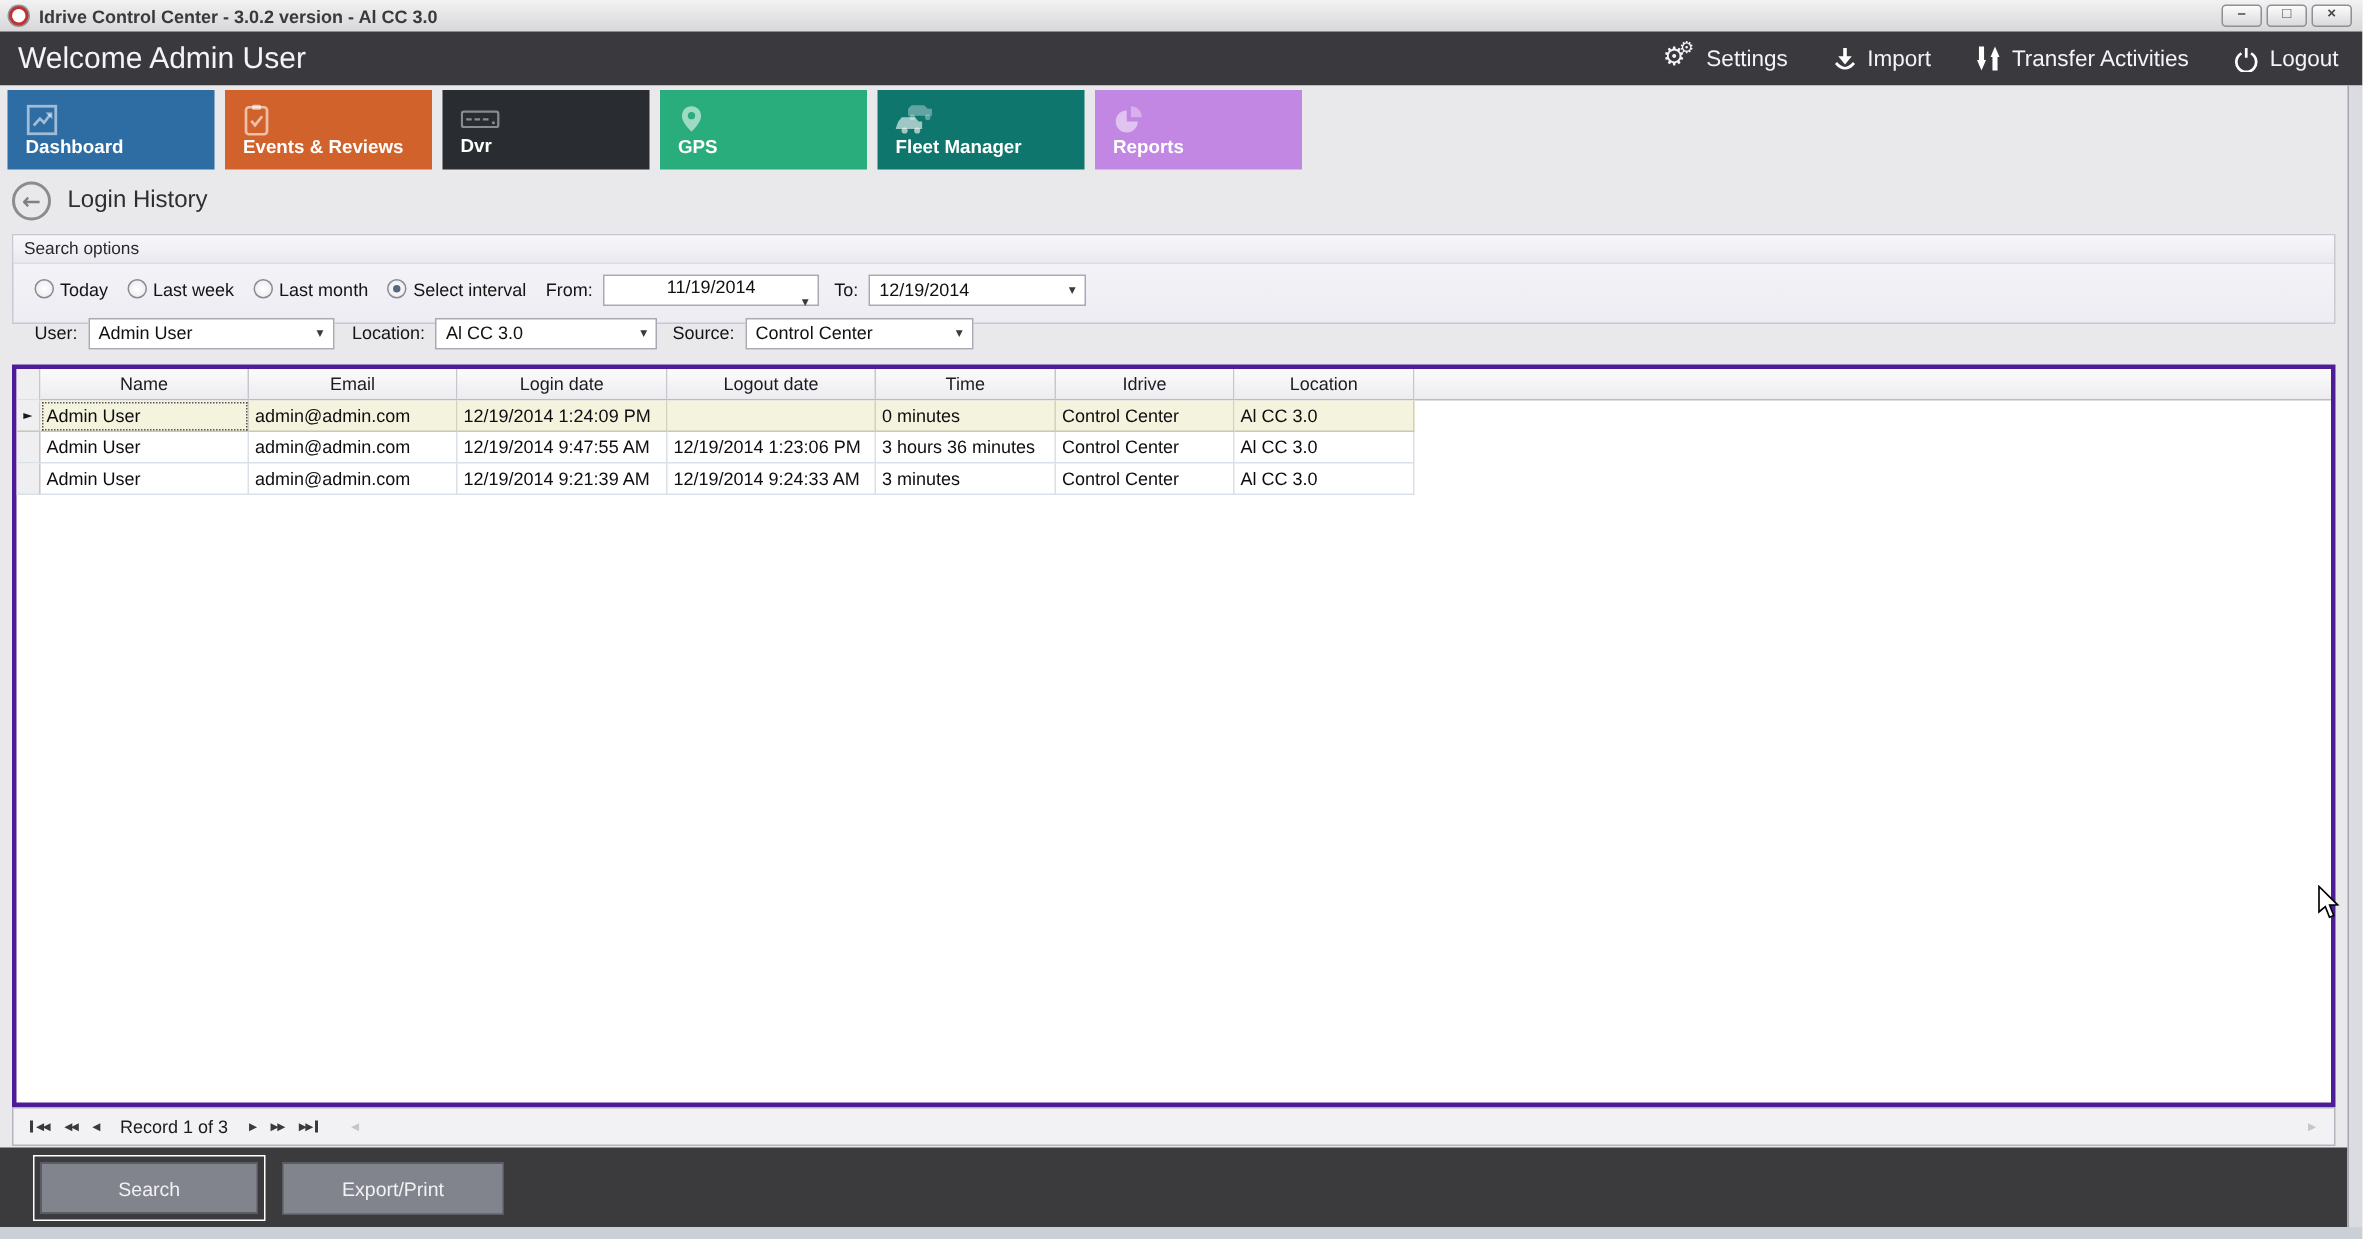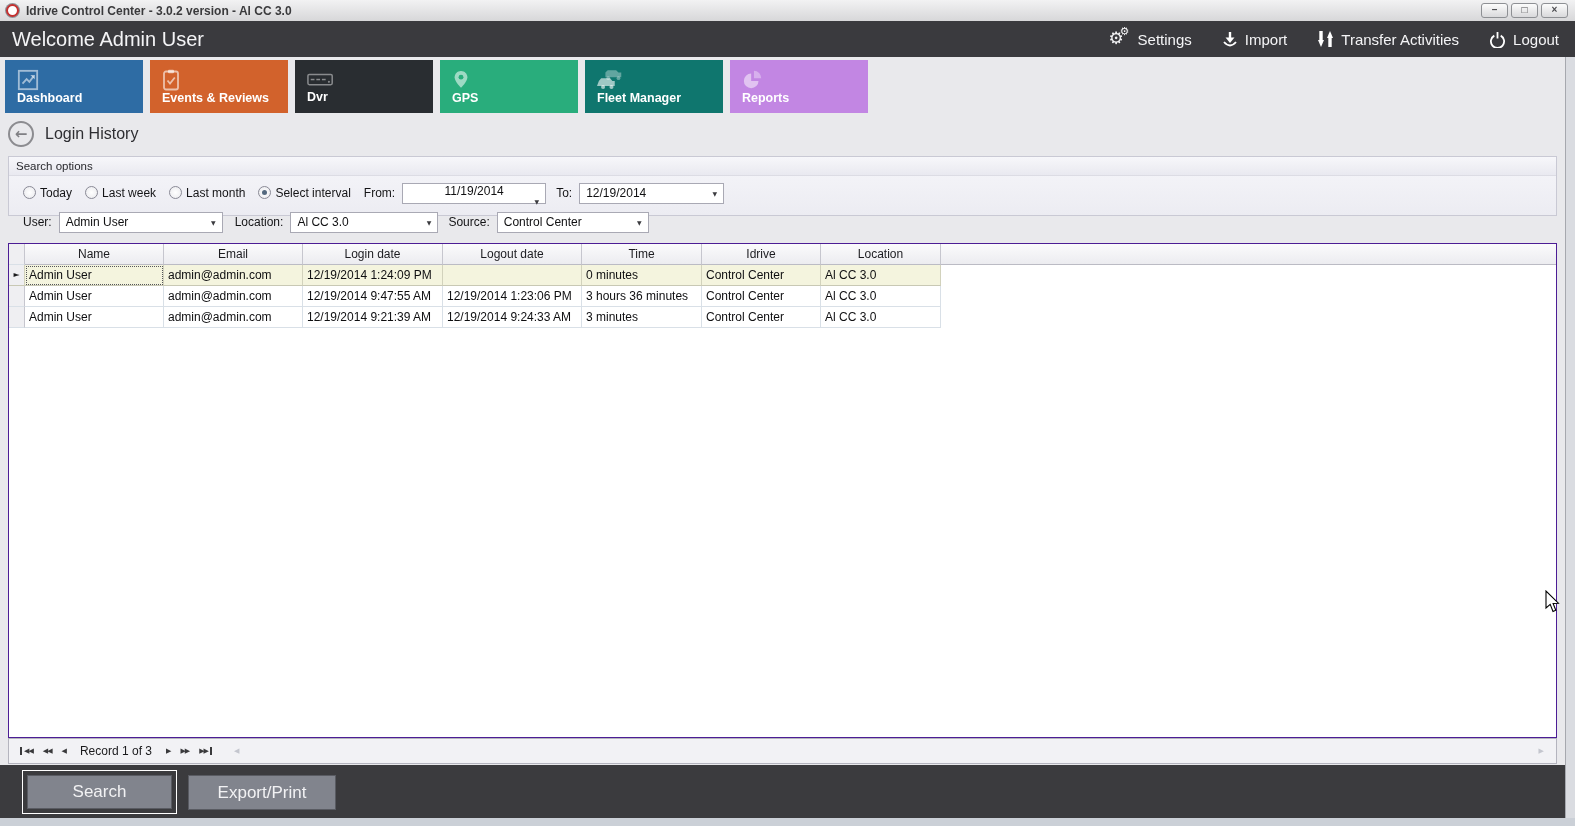--- a/index.html
+++ b/index.html
@@ -71,21 +71,21 @@
   .combo .arr { margin-left:auto; font-size:6px; color:#3A3A3E; font-family:"DejaVu Sans",sans-serif; }
   .w-from { width:144px; margin-left:7px;flex-direction:column; }
   .w-to { width:145px; margin-left:7px; }
   .w-user { width:164px; margin-left:7px; }
   .w-loc { width:148px; margin-left:7px; }
   .w-src { width:152px; margin-left:7px; }
   .ml10 { margin-left:10px; } .ml12 { margin-left:12px; }
 
   
   #grid { position:absolute; left:8px; top:186px; width:1549px; height:495px;
-    background:#FFF; border:1px solid #4c1d95; overflow:hidden; }
+    background:#FFF; border:3px solid #4c1d95; overflow:hidden; }
   .grid-header { display:flex; height:21px; }
   .hcell { background:linear-gradient(#FBFBFC,#ECECF0); border-right:1px solid #C6C6CE;
     border-bottom:1px solid #BBBBC4; font-size:12px; color:#1C1C20; text-align:center;
     line-height:20px; cursor:default; }
   .hfill { flex:1; background:linear-gradient(#FBFBFC,#ECECF0); border-bottom:1px solid #BBBBC4; }
   .grid-row { display:flex; height:21px; cursor:default; }
   .dcell { font-size:12px; color:#0E0E10; line-height:20px; padding-left:4px;
     border-right:1px solid #D9E0E7; border-bottom:1px solid #D9E0E7; overflow:hidden; white-space:nowrap; }
   .ind { width:16px; background:#EFEFF2; border-right:1px solid #C6C6CE;
     border-bottom:1px solid #D9E0E7; text-align:center; font-size:8px; line-height:20px;
@@ -106,21 +106,21 @@
   .rec-label { font-size:12px; color:#1A1A1C; margin:0 9px; }
   .nav-disabled { color:#C4C6CE; border-color:#C4C6CE; }
   .scroll-left { margin-left:12px; }
   .scroll-right { margin-left:auto; margin-right:8px; }
 
   
   #footer { position:absolute; left:0; top:708px; width:1565px; height:53px; background:#3B3B3E; }
   .search-outer { position:absolute; left:22px; top:5px; width:155px; height:44px;
     border:1px solid #FFF; padding:4px; }
   .btn { width:100%; height:100%; background:#81848D; border:1px solid #595B62;
-    color:#F2F2F4; font-size:17px; display:flex; align-items:center; justify-content:center;
+    color:#F2F2F4; font-size:13px; display:flex; align-items:center; justify-content:center;
     font-family:"Liberation Sans",sans-serif; cursor:default; }
   .btn-export { position:absolute; left:188px; top:10px; width:148px; height:35px; }
 
   
   #right-frame { position:absolute; left:1565px; top:57px; width:10px; height:761px;
     background:#DADCE1; border-left:1px solid #A6A8AE; }
   #bottom-strip { position:absolute; left:0; top:818px; width:1575px; height:8px; background:#CBD0D7; }
 
   
   #cursor { position:absolute; left:1545px; top:590px; }

